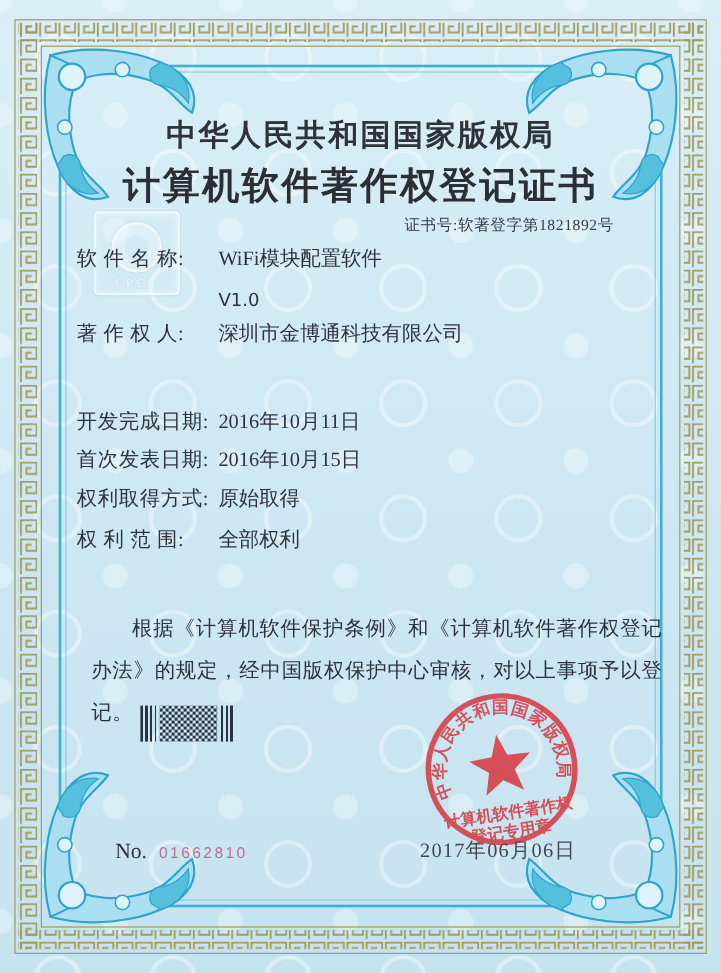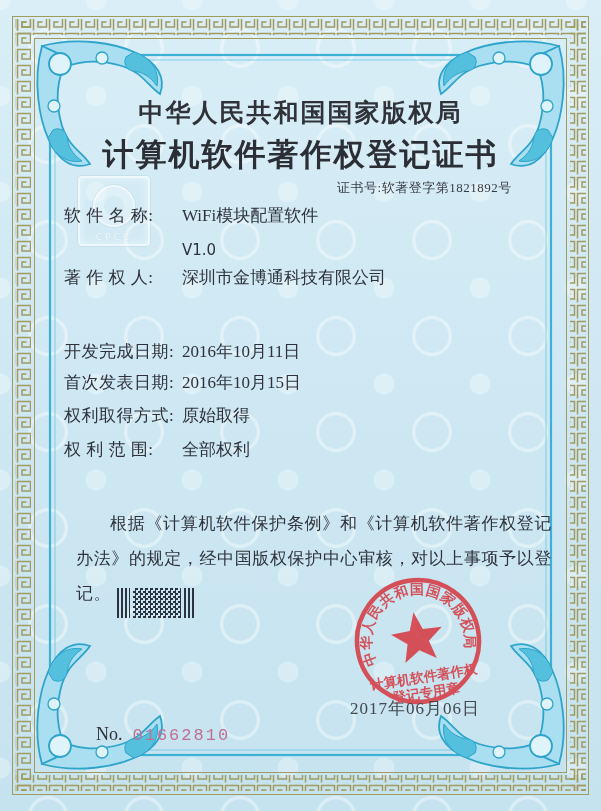--- a/index.html
+++ b/index.html
@@ -62,23 +62,23 @@
   }
   
   .barcode{position:absolute;left:117px;top:588px;width:78px;height:30px;display:flex;}
   .bc-side{width:13px;height:100%;
     background:repeating-linear-gradient(90deg,#2b3340 0 2px,rgba(0,0,0,0) 2px 4px);}
   .bc-side.right{width:11px;margin-left:3px;}
   .bc-mid{flex:1;margin-left:3px;
     background:conic-gradient(#2b3340 25%, rgba(0,0,0,0) 0 50%, #2b3340 0 75%, rgba(0,0,0,0) 0);
     background-size:5px 5px;}
   
-  .serial{position:absolute;left:96px;top:699px;display:flex;align-items:baseline;gap:10px;margin-top:25px;}
+  .serial{position:absolute;left:96px;top:699px;display:flex;align-items:baseline;gap:10px;}
   .serial-prefix{font-size:18px;color:#2f3138;}
-  .serial-no{font-family:Liberation Mono, monospace;font-size:17px;letter-spacing:2px;color:#bf6f92;}
+  .serial-no{font-family:Liberation Sans, sans-serif;font-size:13px;letter-spacing:2px;color:#bf6f92;}
   .issue-date{
     position:absolute;left:350px;top:697px;font-size:17px;font-weight:400;
     color:#44474f;letter-spacing:1px;
   }
   
   .seal{position:absolute;left:343px;top:577px;}
 </style>
 </head>
 <body>
 

